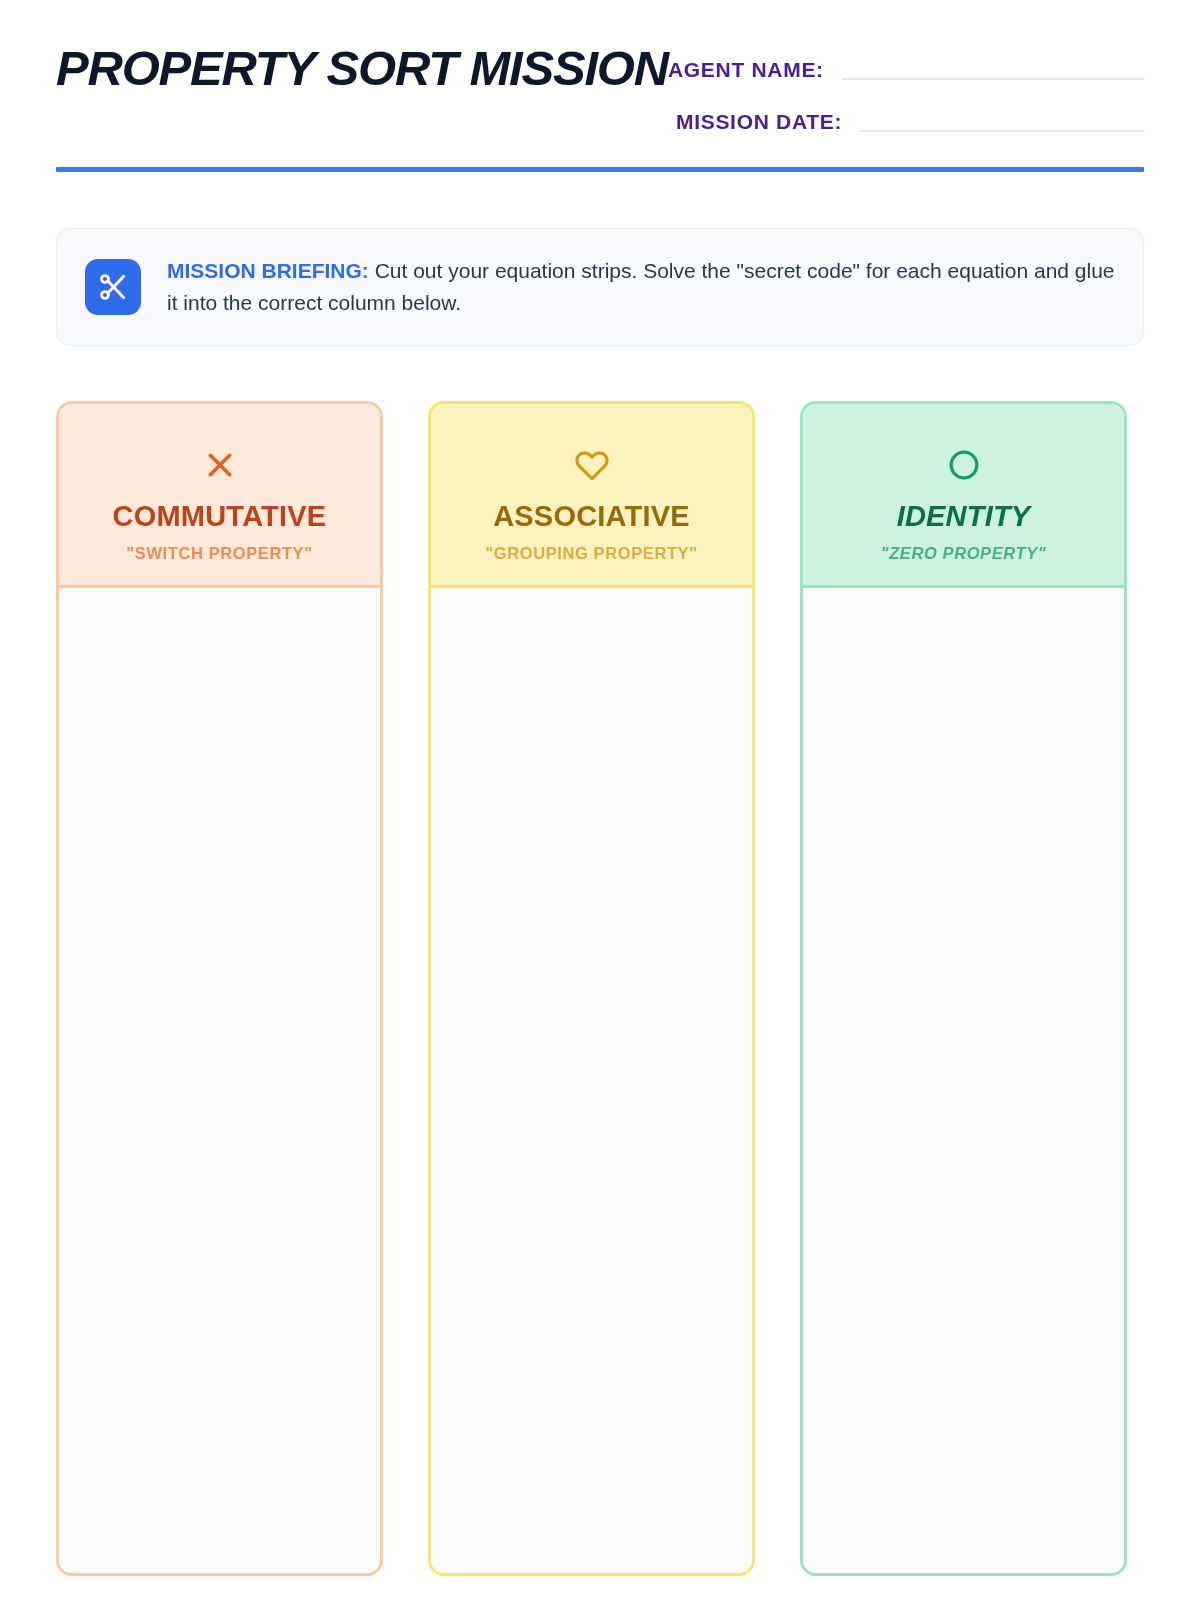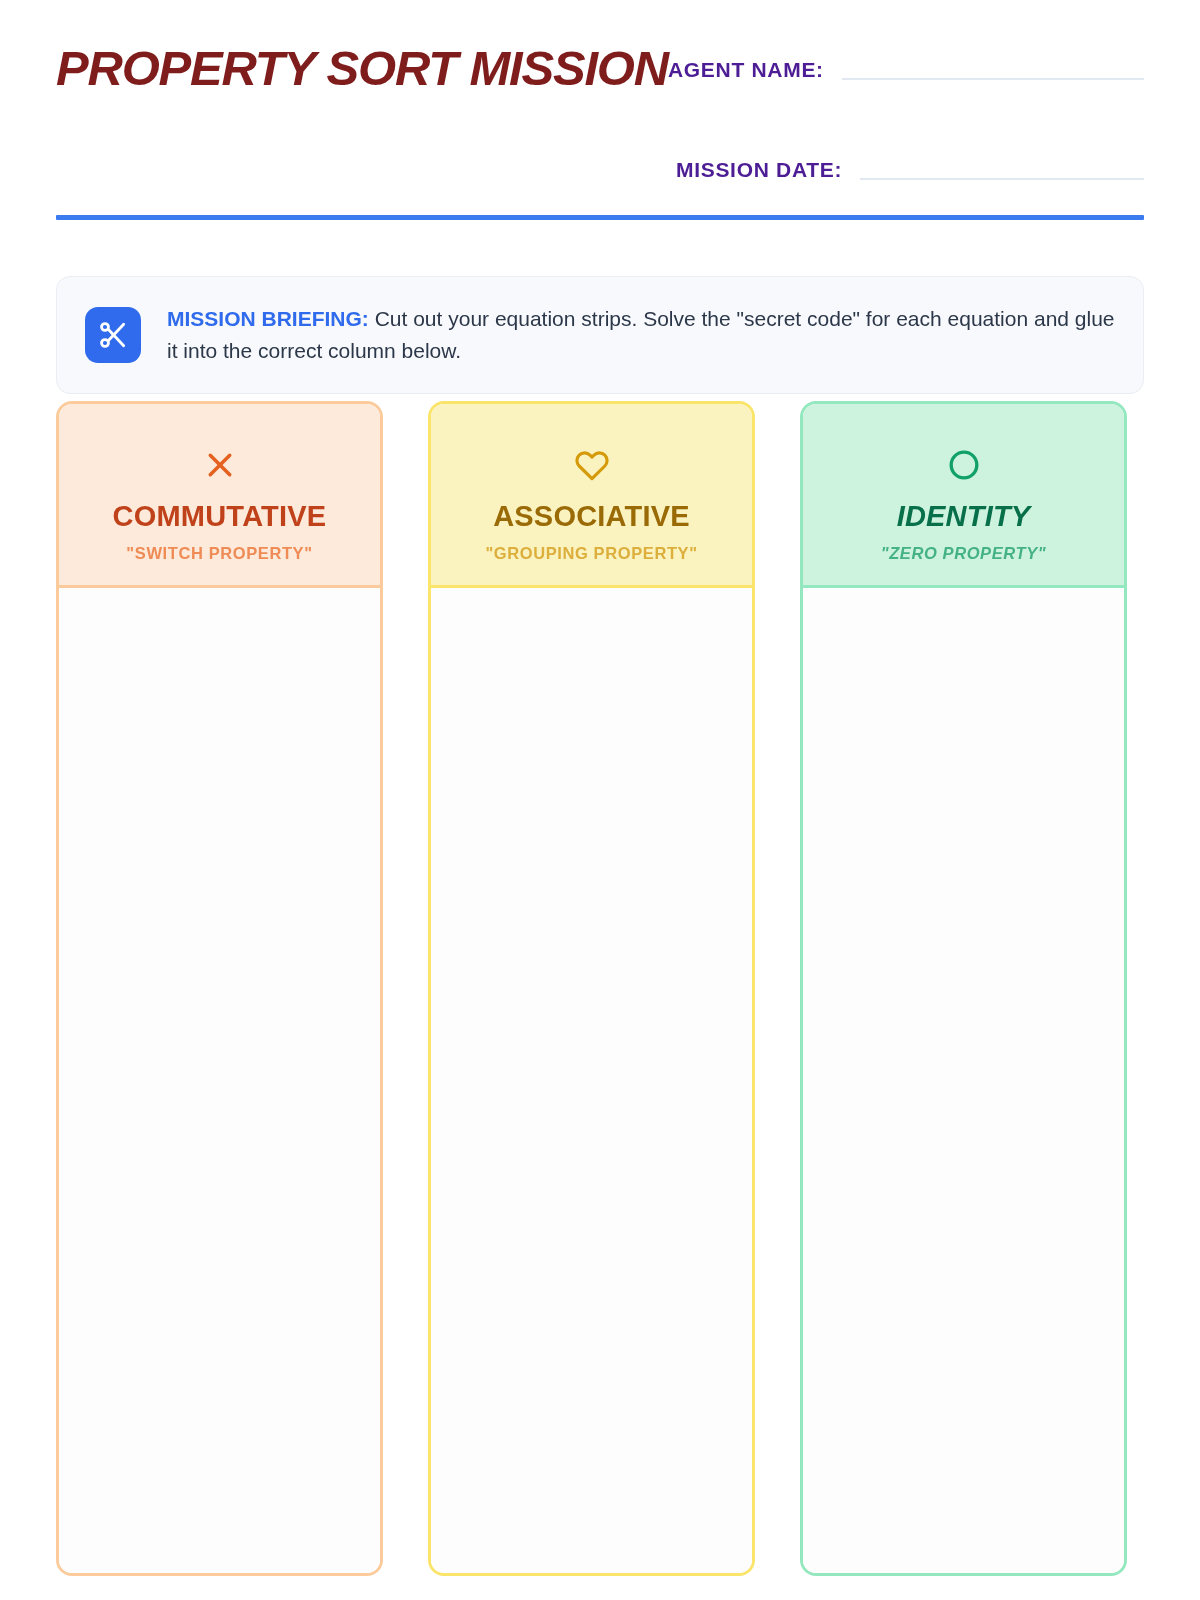--- a/index.html
+++ b/index.html
@@ -33,21 +33,21 @@
   }
 
   .title-block {
     flex: 0 0 auto;
   }
 
   .main-title {
     font-size: 49px;
     font-weight: bold;
     font-style: italic;
-    color: #7f1d1d;
+    color: #0f172a;
     letter-spacing: -1.2px;
     line-height: 1.0;
     white-space: nowrap;
   }
 
   .sub-title {
     margin-top: 14px;
     font-size: 21px;
     font-weight: 500;
     color: #aab6cb;
@@ -71,21 +71,21 @@
 
   .field-label {
     font-size: 21px;
     font-weight: bold;
     color: #4c1d95;
     letter-spacing: 0.7px;
     flex: 0 0 auto;
   }
 
   .field-row.name .field-label { margin-left: 0px; }
-  .field-row.date .field-label { margin-left: 8px; margin-top: 48px; }
+  .field-row.date .field-label { margin-left: 8px; }
 
   .field-line {
     flex: 1 1 auto;
     height: 2px;
     background: #e2e8f2;
     margin-left: 18px;
     align-self: flex-end;
     margin-bottom: 2px;
   }
 

